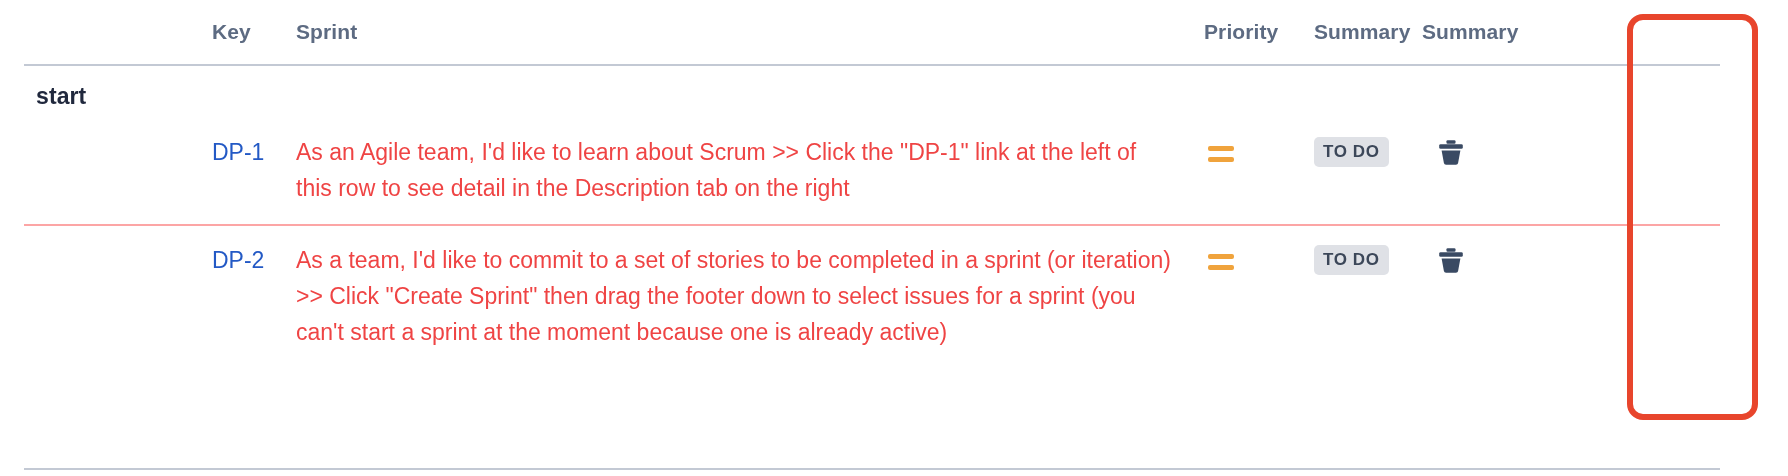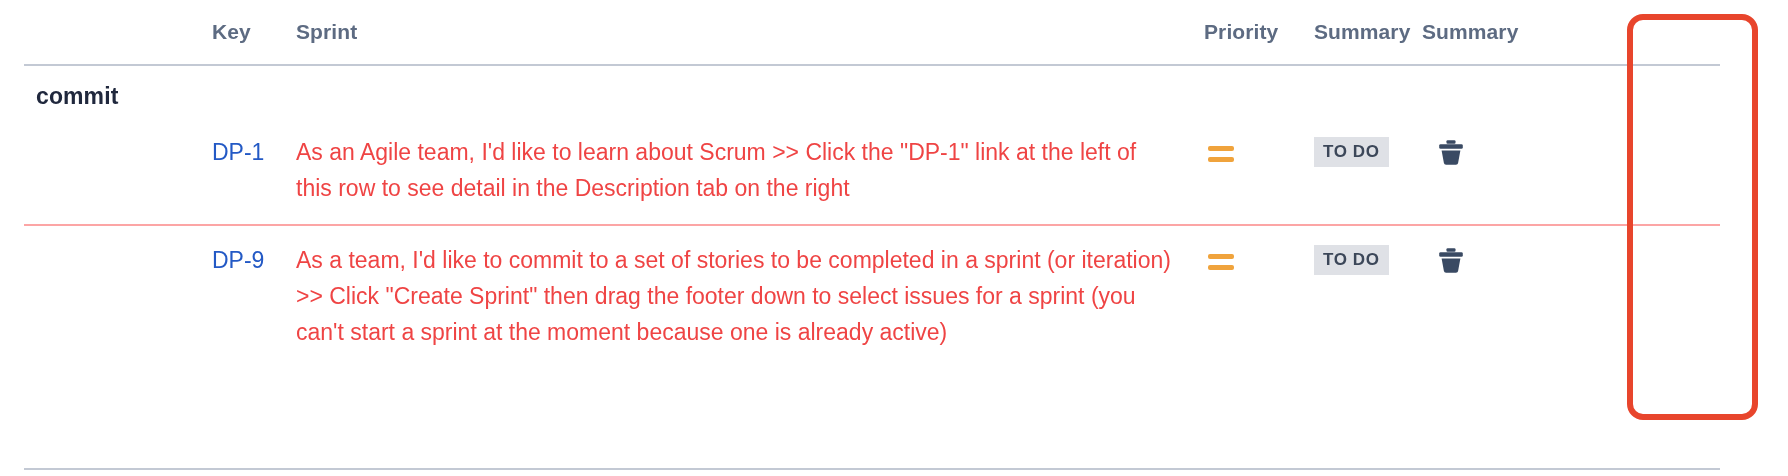--- a/index.html
+++ b/index.html
@@ -127,21 +127,21 @@
   .prio-medium::after  { top: 23px; }
 
   
   .status-badge {
     display: inline-block;
     background: #dfe1e6;
     color: #3c4759;
     font-size: 17px;
     font-weight: bold;
     letter-spacing: 0.6px;
-    border-radius: 0;
+    border-radius: 5px;
     padding: 5px 9px 5px 9px;
     line-height: 20px;
     margin-top: 3px;
     white-space: nowrap;
     cursor: pointer;
   }
 
   
   .labels-cell { padding-left: 14px; }
   .trash-icon {
@@ -189,21 +189,21 @@
         <th class="th-priority">Priority</th>
         <th class="th-status">Summary</th>
         <th class="th-labels">Summary</th>
       </tr>
     </thead>
 
     <tbody>
 
       <tr class="group-row">
         <td colspan="6">
-          <span class="group-label">commit</span>
+          <span class="group-label">start</span>
         </td>
       </tr>
 
       <tr class="issue-row">
         <td></td>
         <td>
           <a href="#" class="key-link">DP-1</a>
         </td>
         <td>
           <div class="summary-text">As an Agile team, I'd like to learn about Scrum &gt;&gt; Click the "DP-1" link at the left of this row to see detail in the Description tab on the right</div>
@@ -221,21 +221,21 @@
               <rect x="3.2" y="8.2" width="23.6" height="4.6" rx="1.4" fill="#3a4a63"></rect>
               <path d="M5.6 14.4 h18.8 l-2.3 12.6 a2.2 2.2 0 0 1 -2.2 1.8 h-9.8 a2.2 2.2 0 0 1 -2.2 -1.8 z" fill="#3a4a63"></path>
             </svg>
           </span>
         </td>
       </tr>
 
       <tr class="issue-row last-row">
         <td></td>
         <td>
-          <a href="#" class="key-link">DP-9</a>
+          <a href="#" class="key-link">DP-2</a>
         </td>
         <td>
           <div class="summary-text">As a team, I'd like to commit to a set of stories to be completed in a sprint (or iteration) &gt;&gt; Click "Create Sprint" then drag the footer down to select issues for a sprint (you can't start a sprint at the moment because one is already active)</div>
         </td>
         <td class="priority-cell">
           <span class="prio-medium" title="Medium"></span>
         </td>
         <td>
           <span class="status-badge">TO DO</span>
         </td>

